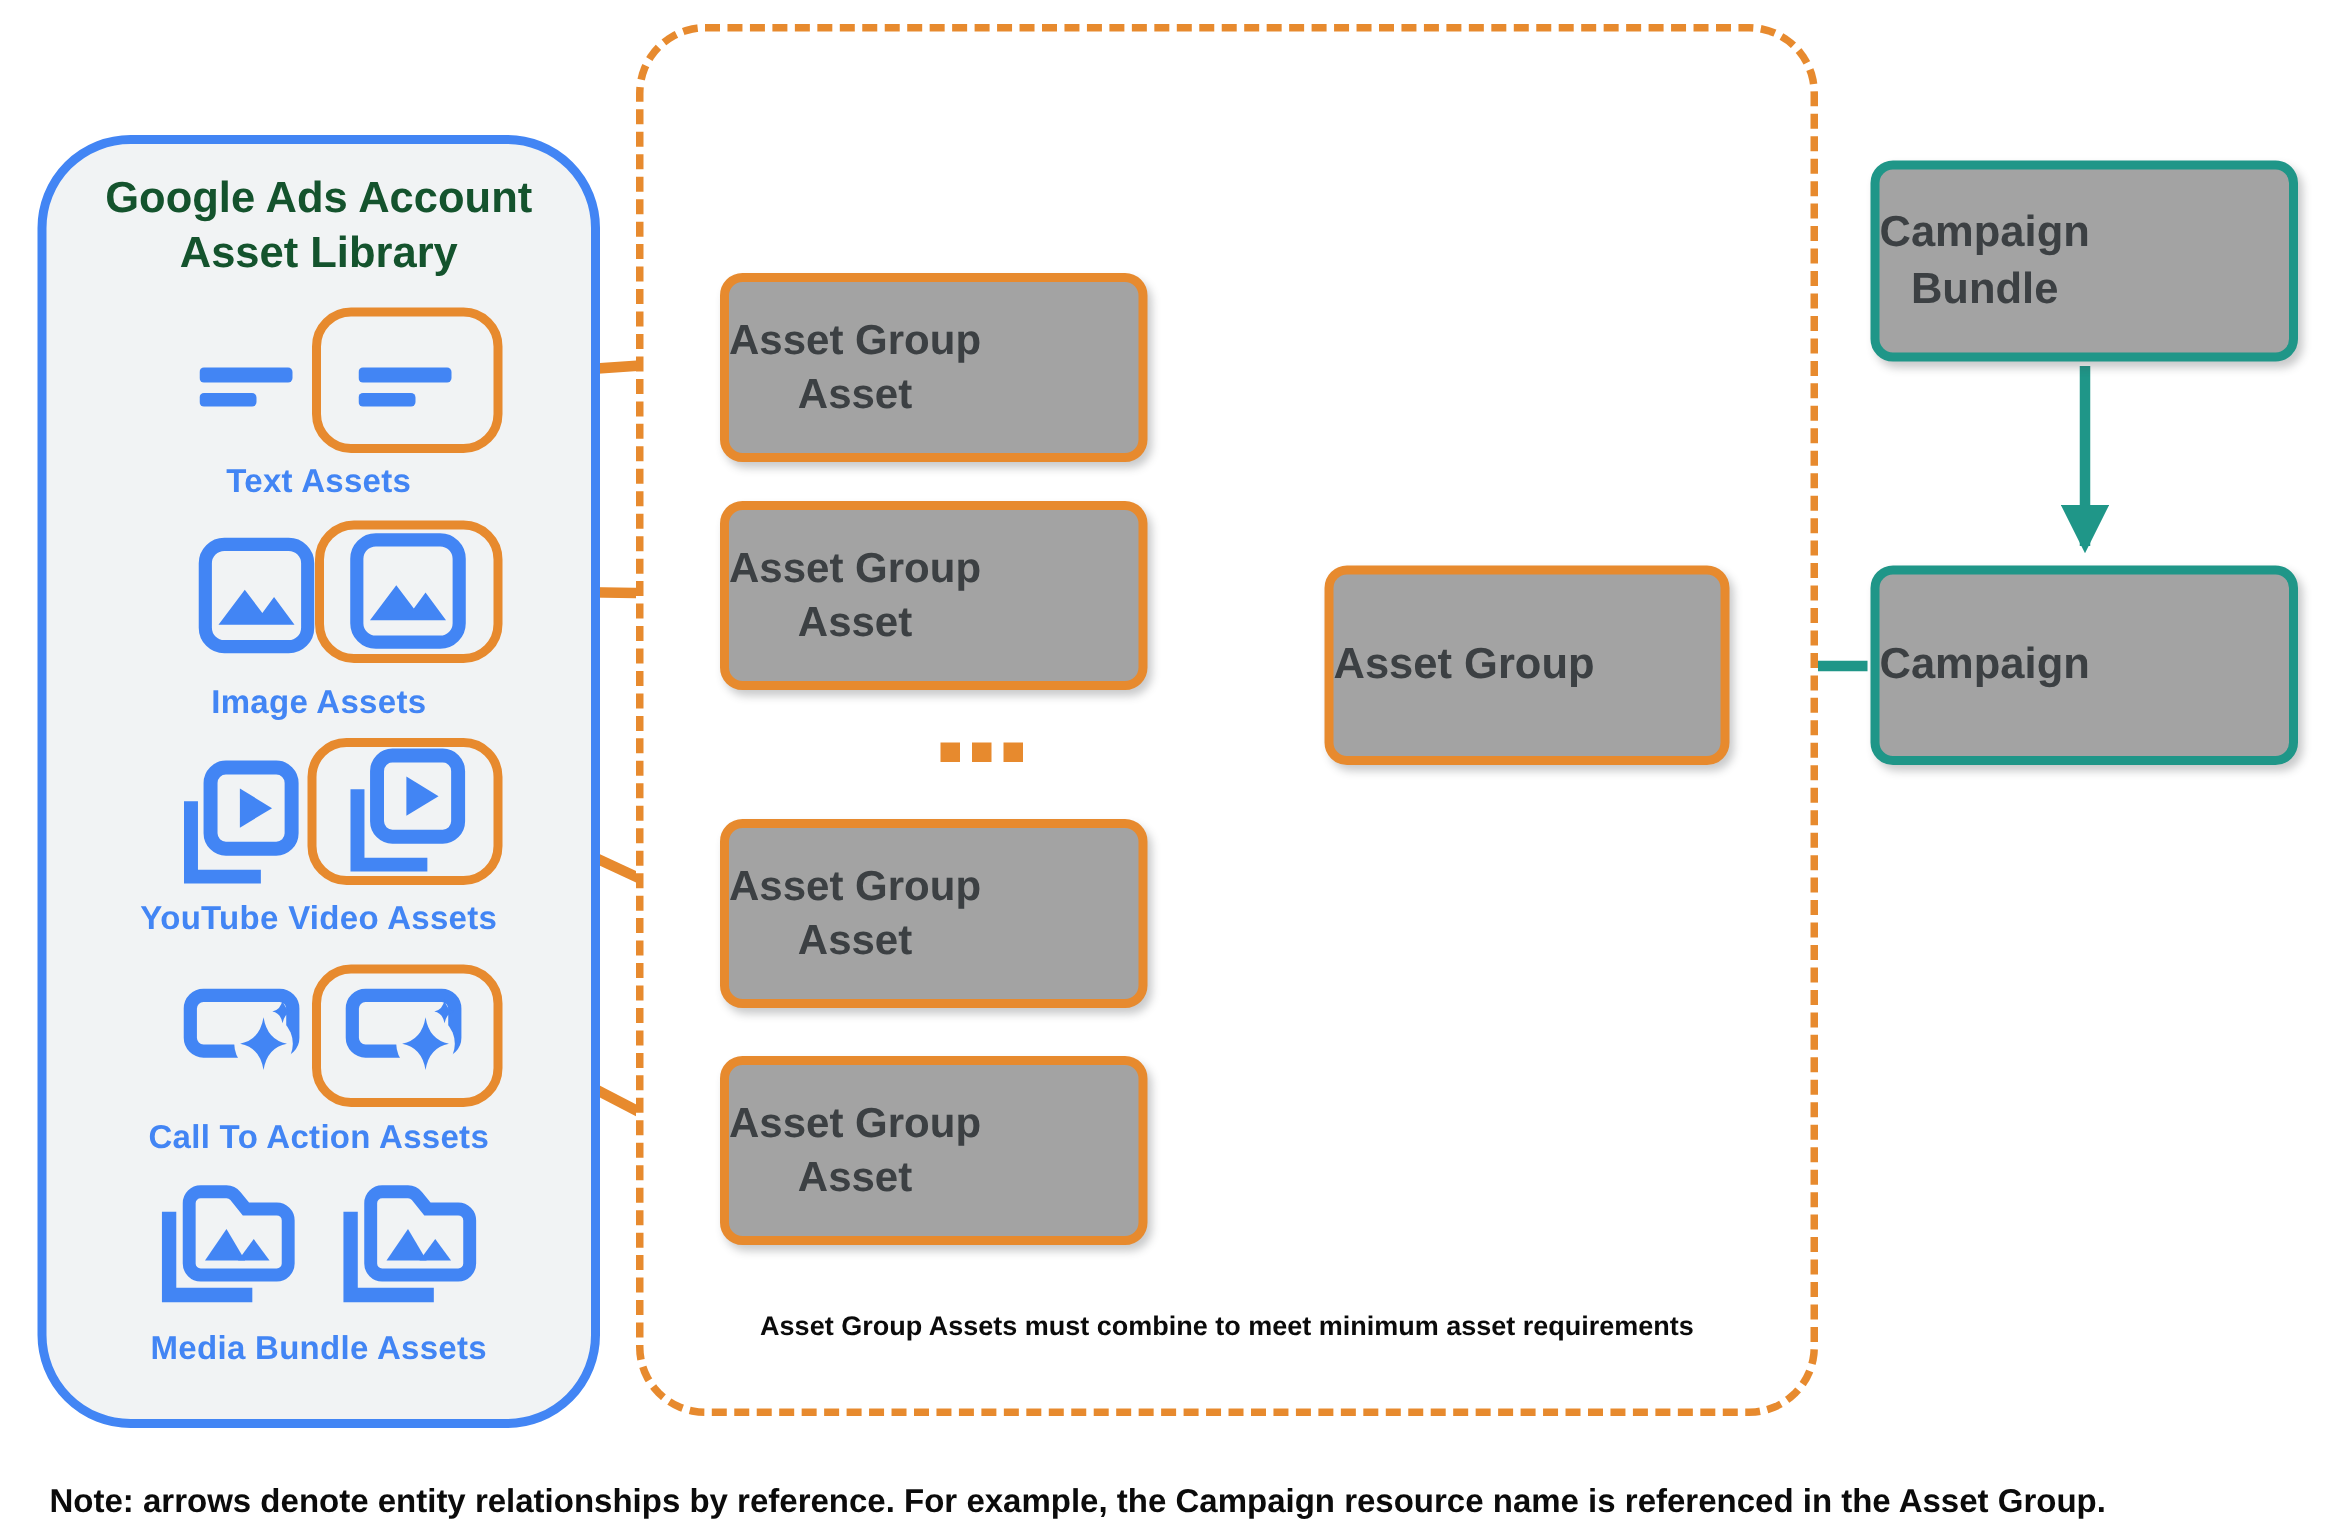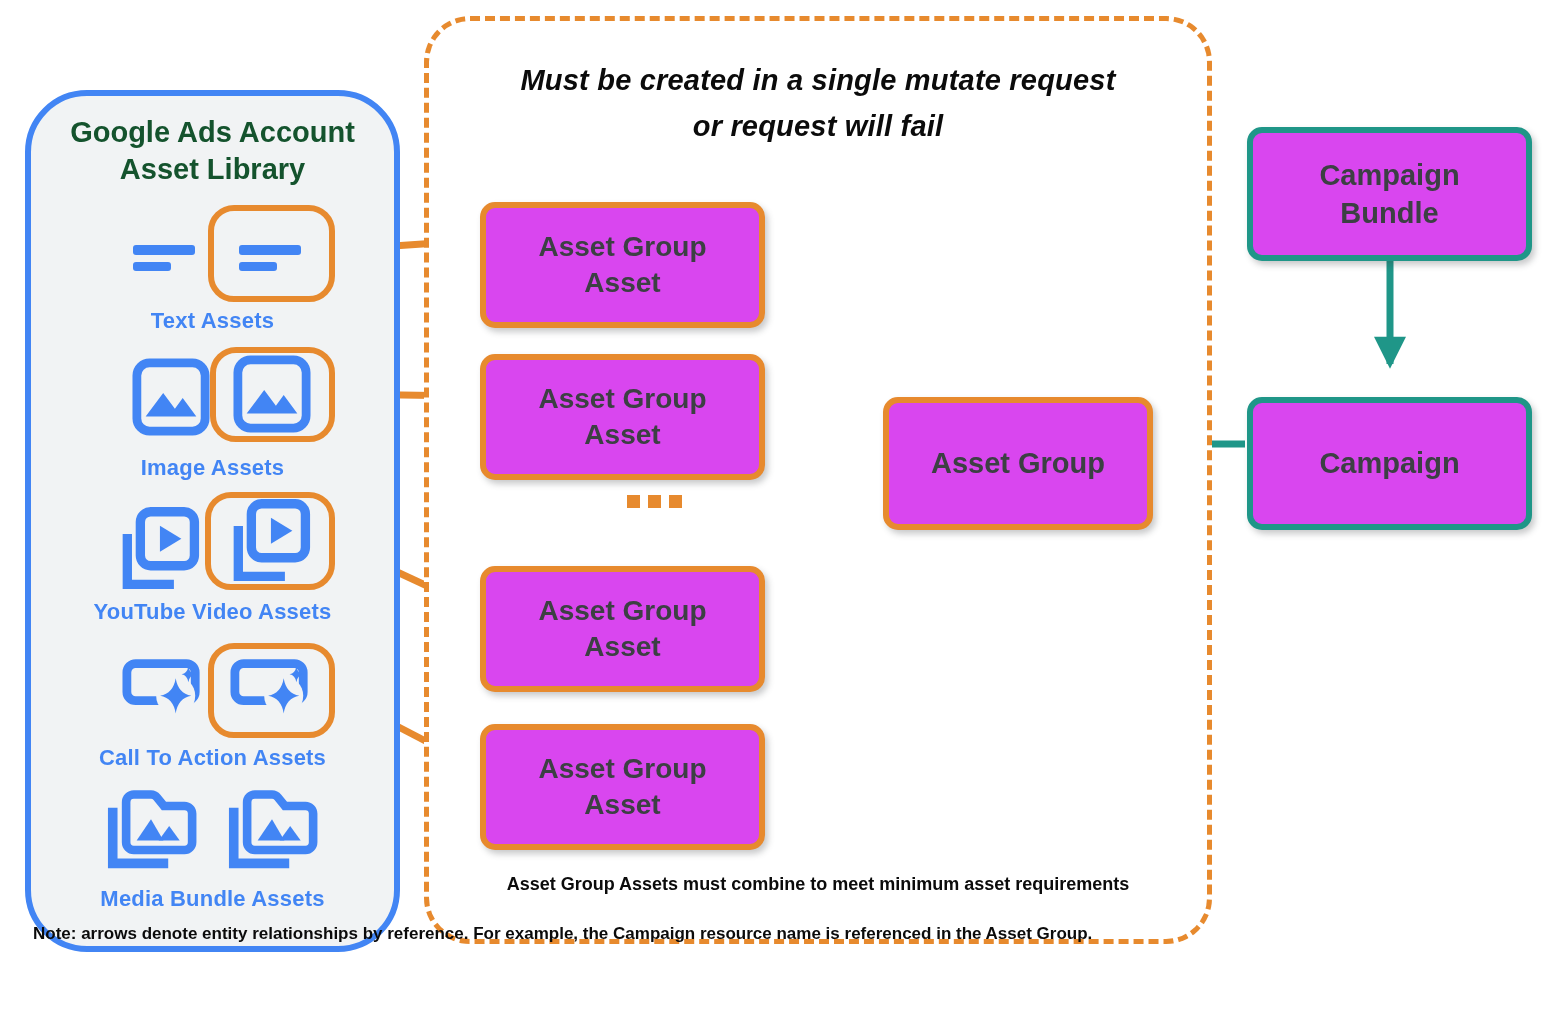--- a/index.html
+++ b/index.html
@@ -33,35 +33,34 @@
     left:0;right:0;top:36px;text-align:center;
     font-size:29px;font-weight:800;font-style:italic;color:#0b0b0b;line-height:46px;
     letter-spacing:.2px;
   }
   .mutate-footnote{
     left:0;right:0;top:853px;text-align:center;
     font-size:18px;font-weight:700;color:#0b0b0b;
   }
   
   .ebox{
-    box-sizing:border-box;background:#d946ef;border-radius:15px;
-    display:flex;align-items:center;justify-content:center;text-align:center;
+    box-sizing:border-box;background:#a3a3a3;border-radius:15px;
+    display:flex;align-items:center;justify-content:flex-start;text-align:center;
     font-weight:700;color:#3c4043;
     box-shadow:3px 4px 6px rgba(60,64,67,.28);
-    margin-top:20px;
   }
   .ebox.orange{border:6px solid #e78a2e;}
   .ebox.teal{border:6px solid #1f9688;}
   .aga{left:51px;width:285px;height:126px;font-size:28px;line-height:36px;}
   .ellipsis{left:198px;top:474px;display:flex;gap:8px;}
   .ellipsis .dot{width:13px;height:13px;background:#e78a2e;display:inline-block;}
   
   .note-text{
-    left:33px;top:924px;width:1500px;
-    font-size:17px;font-weight:700;color:#0b0b0b;
+    left:33px;top:988px;width:1500px;
+    font-size:22px;font-weight:700;color:#0b0b0b;
   }
   .arrow-layer{left:0;top:0;pointer-events:none;}
 </style>
 </head>
 <body>
 
 <div class="stage">
 
   <svg class="abs arrow-layer" width="1552" height="1017" viewBox="0 0 1552 1017">
     <defs>
@@ -153,24 +152,20 @@
     <svg class="abs" style="left:194px;top:687px" width="94" height="88" viewBox="0 0 96 92">
       <path d="M8,26 V84 H66" fill="none" stroke="#4285f4" stroke-width="10"></path>
       <path d="M22,62 V20 a8,8 0 0 1 8,-8 h18 a8,8 0 0 1 6.2,3 l7.3,9 h21.5 a8,8 0 0 1 8,8 v30 a8,8 0 0 1 -8,8 H30 a8,8 0 0 1 -8,-8 Z" fill="none" stroke="#4285f4" stroke-width="9"></path>
       <path d="M33,60 L48,38 L61,60 Z" fill="#4285f4"></path>
       <path d="M56,60 L67,45 L78,60 Z" fill="#4285f4"></path>
     </svg>
     <div class="abs asset-label" style="top:790px">Media Bundle  Assets</div>
   </div>
 
   <div class="abs mutate-box">
-    <div class="abs mutate-title">
-      <div>Must be created in a single mutate request</div>
-      <div>or request will fail</div>
-    </div>
 
     <div class="abs ebox orange aga" style="top:161px">
       <div><span>Asset Group</span><br><span>Asset</span></div>
     </div>
     <div class="abs ebox orange aga" style="top:313px">
       <div><span>Asset Group</span><br><span>Asset</span></div>
     </div>
 
     <div class="abs ellipsis">
       <span class="dot"></span>

